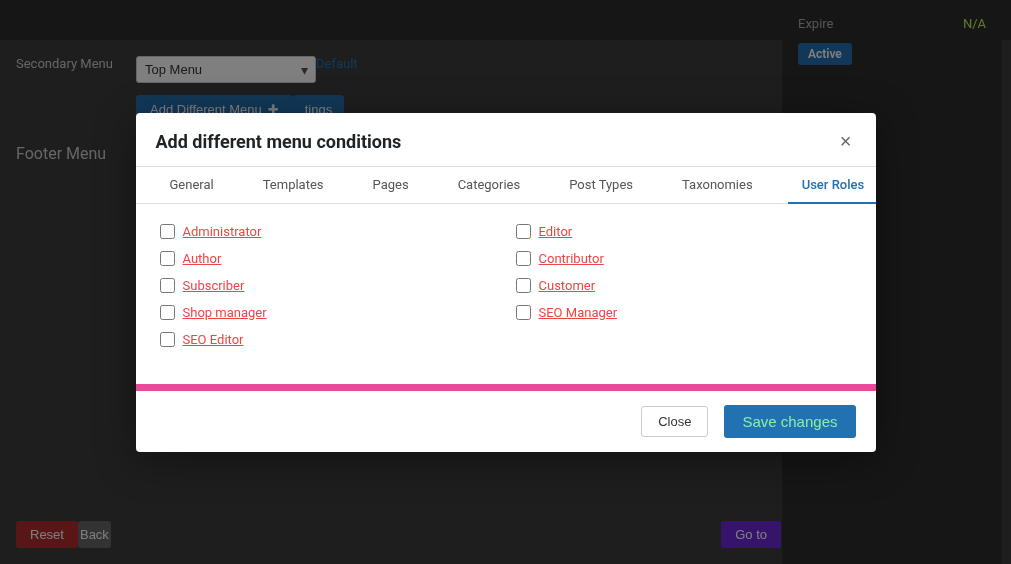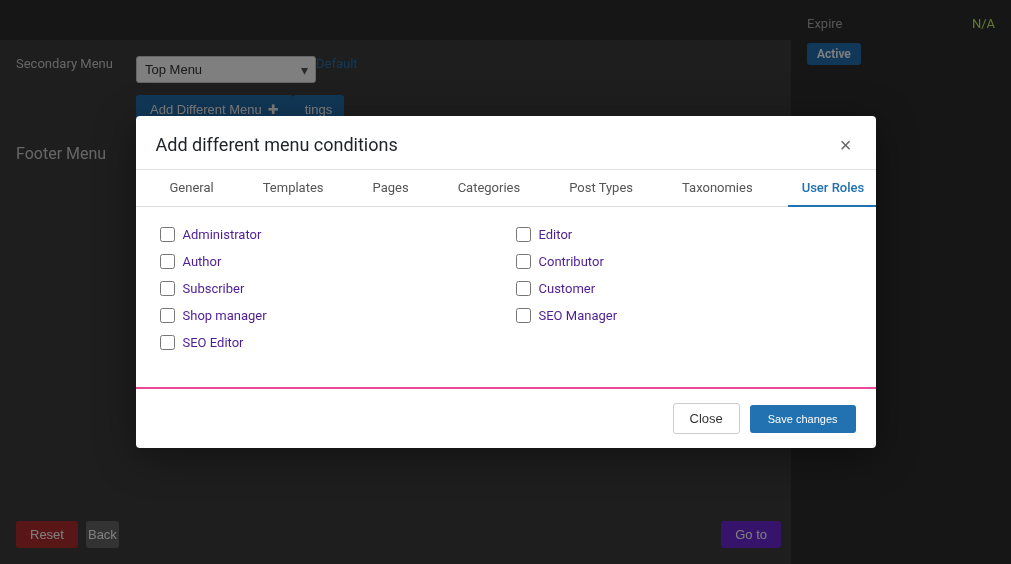--- a/index.html
+++ b/index.html
@@ -101,21 +101,21 @@
     }
 
     .bg-footer-label {
       color: #ccc;
       font-size: 16px;
       width: 120px;
     }
 
     .right-panel {
       position: absolute;
-      right: 0;
+      right: 9px;
       top: 0;
       width: 220px;
       height: 100%;
       background: #2c2c2c;
       padding: 16px;
     }
 
     .right-panel-row {
       display: flex;
       justify-content: space-between;
@@ -209,21 +209,21 @@
     .modal-header {
       padding: 18px 20px 14px;
       display: flex;
       align-items: center;
       justify-content: space-between;
       border-bottom: 1px solid #e0e0e0;
     }
 
     .modal-title {
       font-size: 18px;
-      font-weight: 400;
+      font-weight: 700;
       color: #1d2327;
       text-align: center;
     }
 
     .modal-close {
       background: none;
       border: none;
       font-size: 20px;
       color: #666;
       cursor: pointer;
@@ -277,50 +277,51 @@
 
     .checkbox-item input[type="checkbox"] {
       width: 15px;
       height: 15px;
       cursor: pointer;
       accent-color: #2271b1;
     }
 
     .checkbox-label {
       font-size: 13px;
-      color: #4c1d95;
+      color: #ef4444;
+      text-decoration: underline;
     }
 
     
     .modal-footer {
       padding: 14px 20px;
       display: flex;
       align-items: center;
       justify-content: flex-end;
-      gap: 10px;
-      border-top: 2px solid #ec4899;
+      gap: 16px;
+      border-top: 7px solid #ec4899;
     }
 
     .btn-close-modal {
       background: #fff;
       border: 1px solid #ccc;
       border-radius: 3px;
       padding: 7px 16px;
       font-size: 13px;
       color: #333;
       cursor: pointer;
     }
 
     .btn-save-changes {
       background: #2271b1;
-      color: #ffffff;
+      color: #86efac;
       border: none;
       border-radius: 3px;
       padding: 8px 18px;
-      font-size: 11px;
+      font-size: 15px;
       font-weight: 500;
       cursor: pointer;
     }
   </style>
 </head>
 <body>
 
 <div class="bg-layer">
   <div class="bg-top-bar"></div>
   <div class="bg-content">
@@ -337,21 +338,21 @@
       <div class="bg-label"></div>
       <button class="add-menu-btn">
         <span>Add Different Menu</span>
         <span>✚</span>
       </button>
       <button class="settings-btn">tings</button>
     </div>
     <div class="bg-footer-row">
       <div class="bg-footer-label">Footer Menu</div>
     </div>
-    <div style="position:absolute; bottom:16px; left:16px; display:flex; gap:8px;">
+    <div style="position:absolute; bottom:16px; left:16px; display:flex; ">
       <button class="btn-reset">Reset</button>
       <button class="btn-back">Back</button>
     </div>
     <button class="btn-goto">Go to</button>
   </div>
   <div class="right-panel">
     <div class="right-panel-row">
       <span class="right-panel-label">Expire</span>
       <span class="right-panel-value">N/A</span>
     </div>

